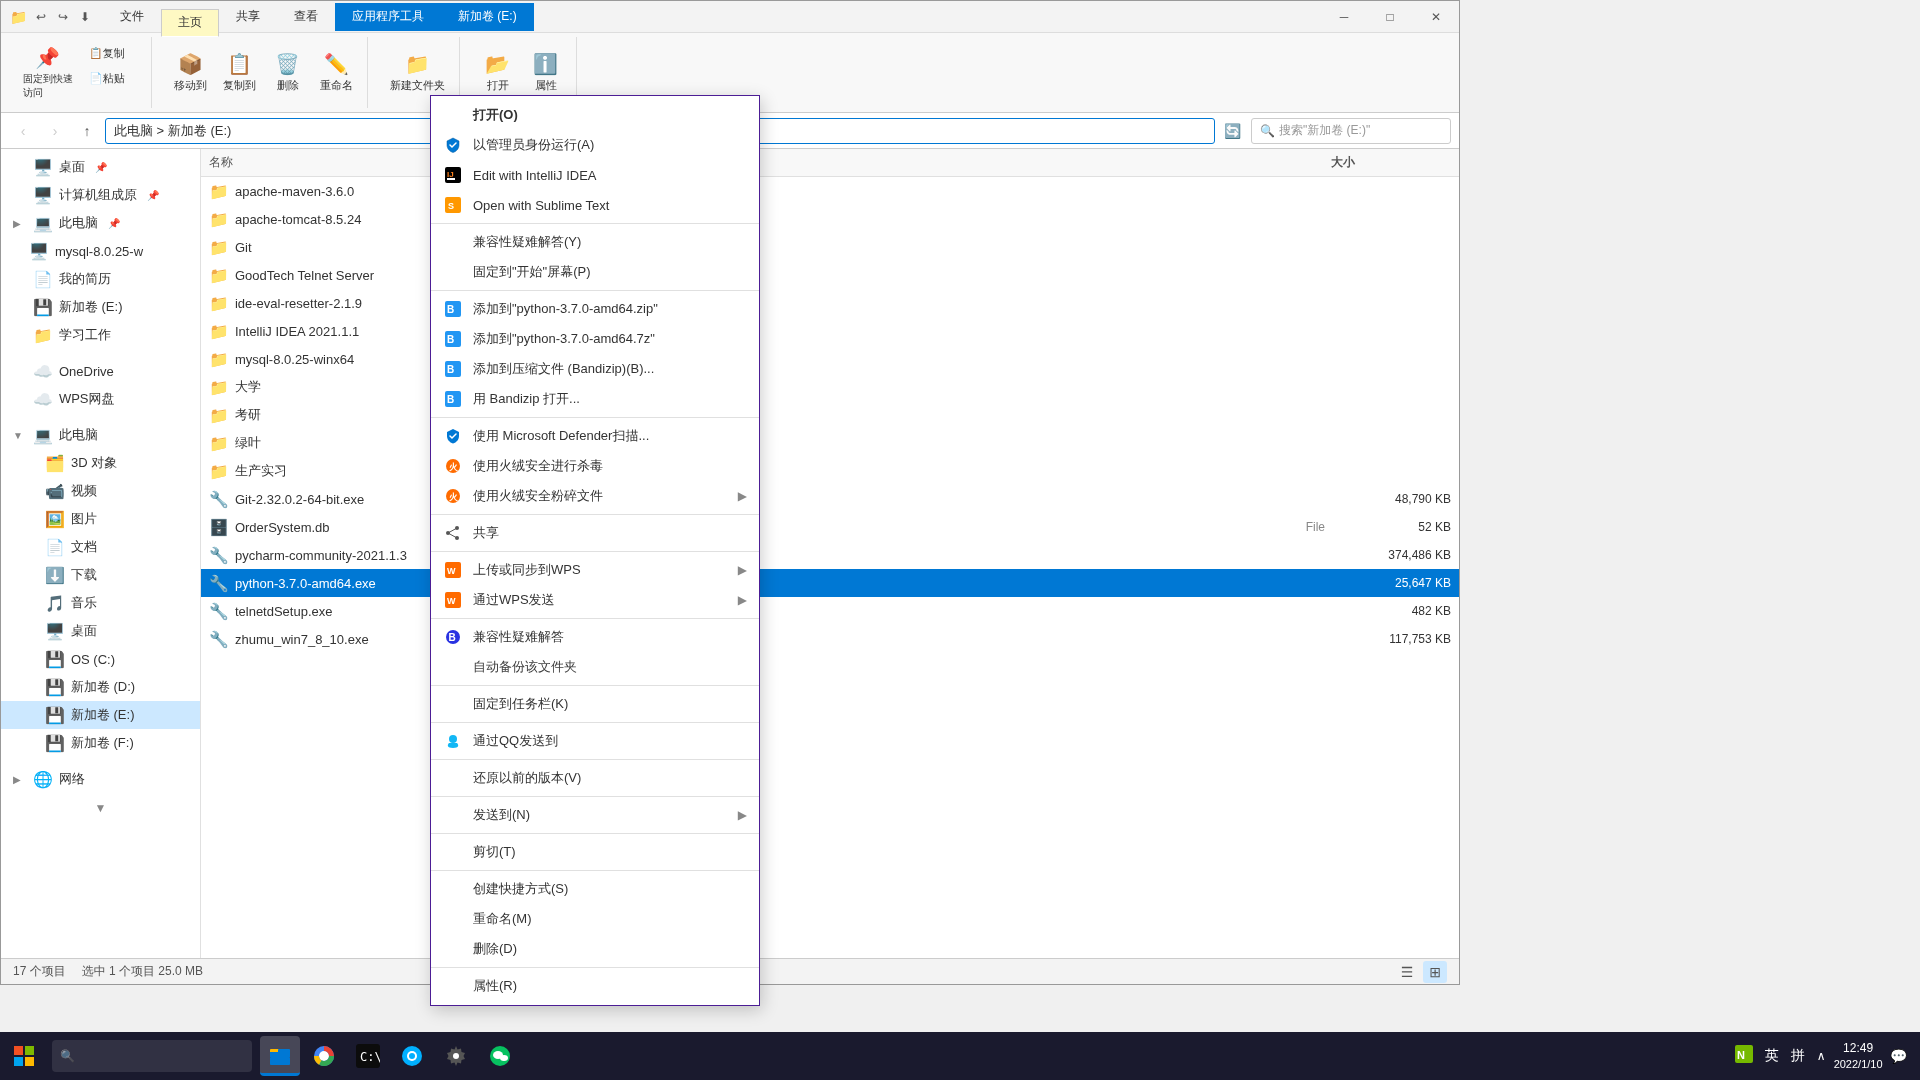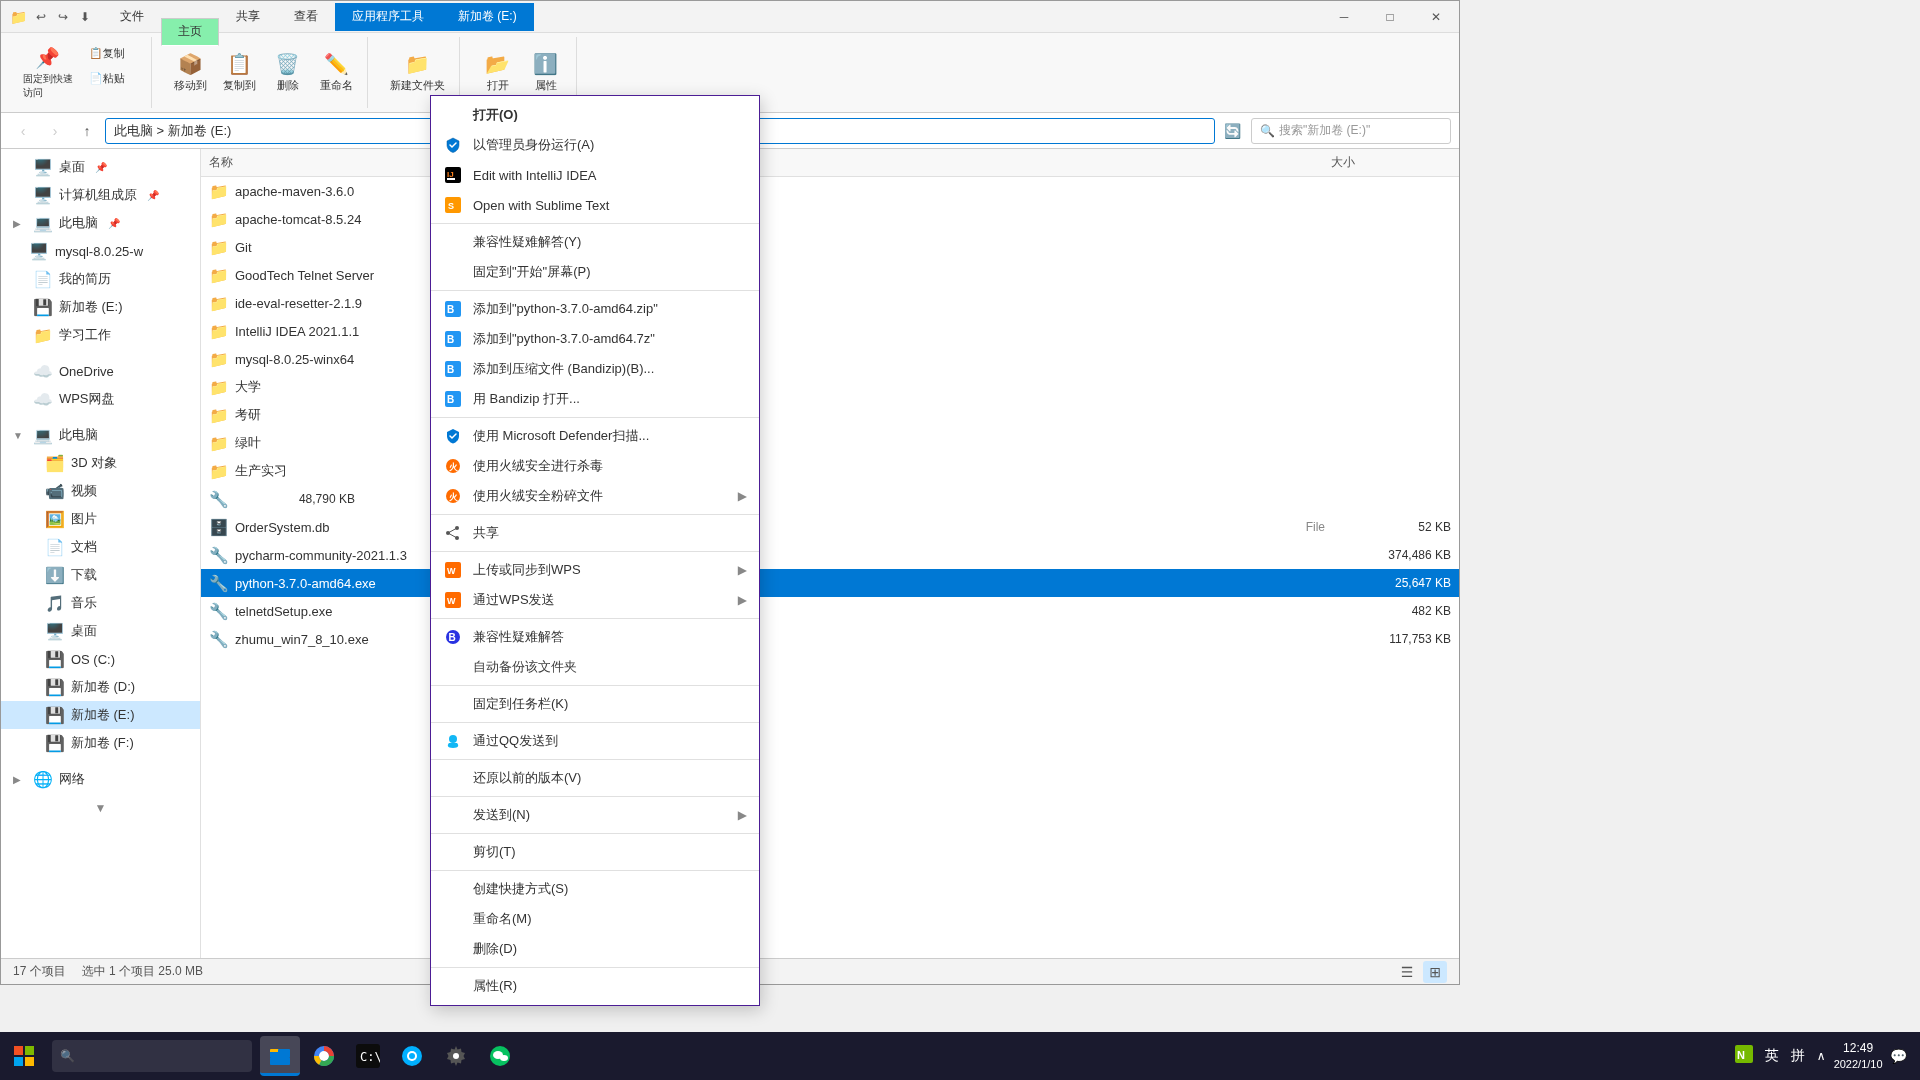--- a/index.html
+++ b/index.html
@@ -122,24 +122,24 @@
       padding: 4px 16px;
       font-size: 12px;
       color: #333;
       cursor: pointer;
       border: 1px solid transparent;
       height: 28px;
       display: flex;
       align-items: center;
     }
     .ribbon-tab.active {
-      background: #86efac;
+      background: #fef9c3;
       border-color: #ccc #ccc white #ccc;
       position: relative;
-      top: 15px;
+      top: 6px;
     }
     .window-controls {
       margin-left: auto;
       display: flex;
     }
     .win-ctrl {
       width: 46px;
       height: 32px;
       display: flex;
       align-items: center;
@@ -290,21 +290,21 @@
       height: 28px;
       border-bottom: 1px solid #e0e0e0;
       background: #f8f8f8;
       padding: 0 8px;
       font-size: 12px;
       color: #555;
       position: sticky;
       top: 0;
     }
     .col-name { flex: 1; cursor: pointer; }
-    .col-size { width: 120px; cursor: pointer; }
+    .col-size { width: 120px; cursor: pointer; font-weight: bold; }
 
     .file-row {
       display: flex;
       align-items: center;
       height: 28px;
       padding: 0 8px;
       cursor: pointer;
       font-size: 13px;
       color: #333;
       gap: 6px;
@@ -665,20 +665,21 @@
         <span class="file-size"></span>
       </div>
       <div class="file-row">
         <span class="file-icon">📁</span>
         <span class="file-name">生产实习</span>
         <span class="file-size"></span>
       </div>
 
       <div class="file-row">
         <span class="file-icon">🔧</span>
+        <span class="file-name">Git-2.32.0.2-64-bit.exe</span>
         <span class="file-size">48,790 KB</span>
       </div>
       <div class="file-row">
         <span class="file-icon">🗄️</span>
         <span class="file-name">OrderSystem.db</span>
         <span class="file-size" style="color:#888;">File</span>
         <span style="margin-left:auto;" class="file-size">52 KB</span>
       </div>
       <div class="file-row">
         <span class="file-icon">🔧</span>

